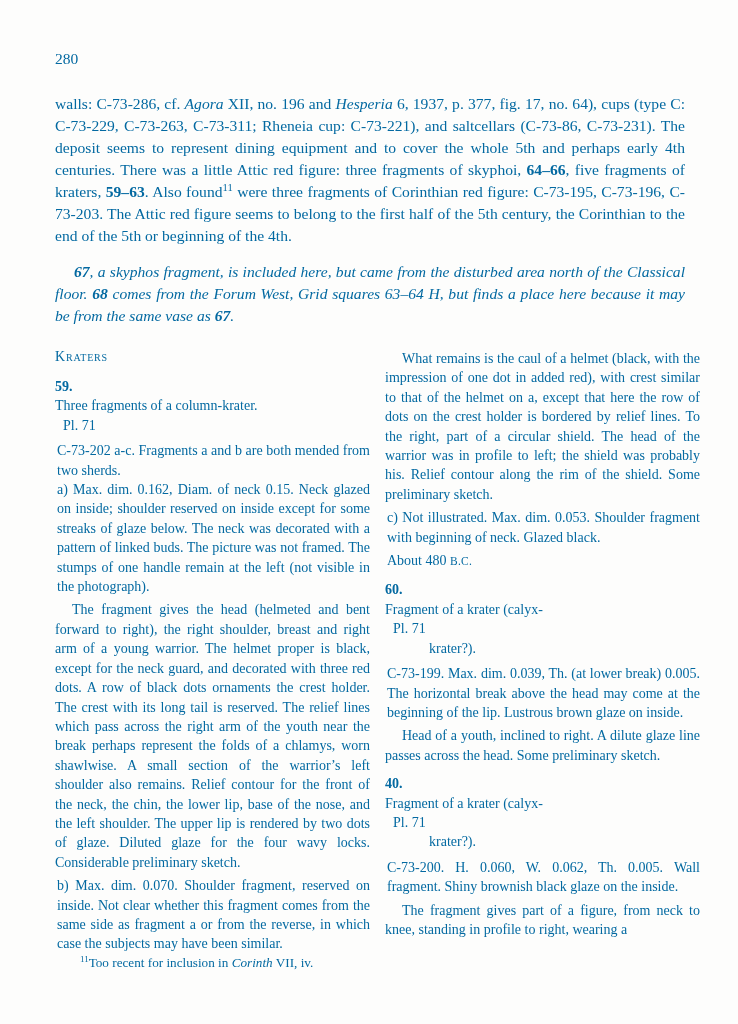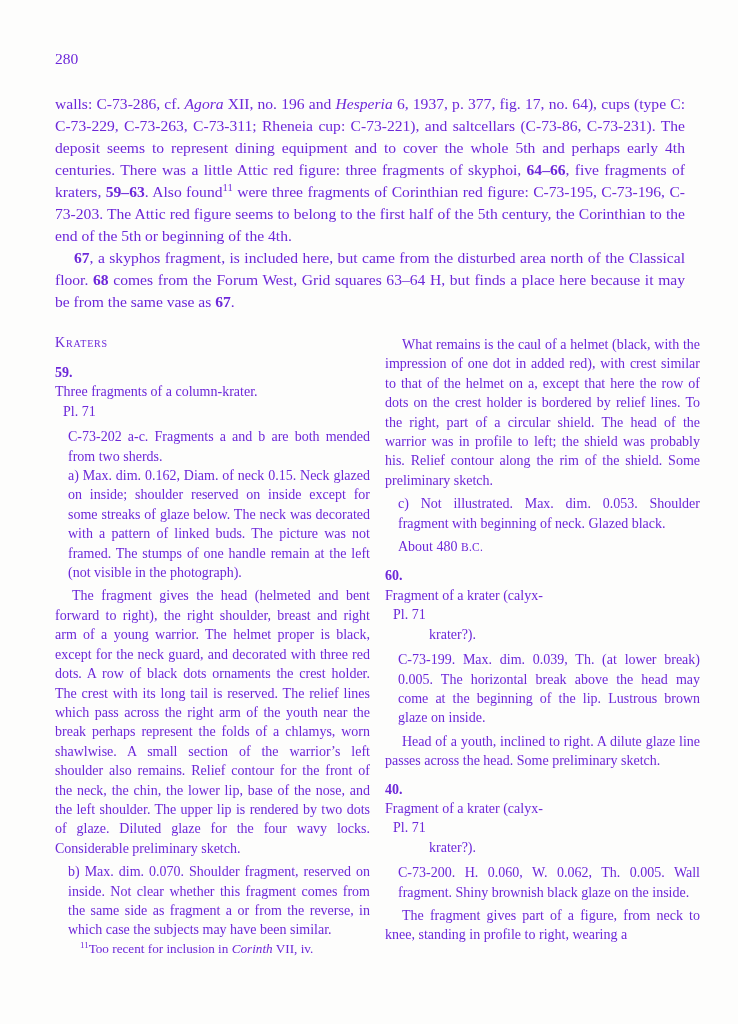--- a/index.html
+++ b/index.html
@@ -5,39 +5,39 @@
   html,body{margin:0;padding:0;background:#e8e8e6;}
   .page{
     position:relative;
     width:738px;height:1024px;
     margin:0 auto;
     background:#fdfdfc;
     box-sizing:border-box;
     padding:50px 38px 0 55px;
     overflow:hidden;
     font-family:"Liberation Serif","DejaVu Serif",serif;
-    color:#6d28d9;
+    color:#0369a1;
     -webkit-font-smoothing:antialiased;
   }
   
   .running-head{position:relative;width:630px;height:22px;}
   .pagenum{position:absolute;left:0;top:0;font-size:15.5px;}
   .runtitle{display:block;text-align:center;font-size:15.5px;letter-spacing:0.6px;}
   
   .intro{width:630px;margin-top:21px;}
   .para{margin:0;text-align:justify;}
   .intro .para{font-size:15.6px;line-height:22px;}
-  .pindent{text-indent:19px;margin-top:0;}
+  .pindent{text-indent:19px;margin-top:14px;font-style:italic;}
   
   .columns{display:flex;gap:15px;margin-top:22px;}
   .col{width:315px;box-sizing:border-box;}
   #col-left{display:flex;flex-direction:column;height:622px;}
   .col-blocks{display:block;}
   .cpara{font-size:14px;line-height:19.4px;margin:4px 0 0 0;}
-  .body{margin-left:13px;}
+  .body{margin-left:2px;}
   .tight{margin-top:0;}
   .indent{text-indent:17px;}
   .krheading{font-variant:small-caps;font-size:14px;letter-spacing:0.8px;margin:0 0 12px 0;}
   .entry{margin:9px 0 6px 0;font-size:14px;line-height:19.4px;}
   .entry-row{display:flex;flex-direction:column;}
   .enum{min-width:37px;font-weight:700;}
   .etitle{flex:1;}
   .eplate{white-space:nowrap;padding-left:8px;}
   .etitle2{margin-left:44px;}
   

